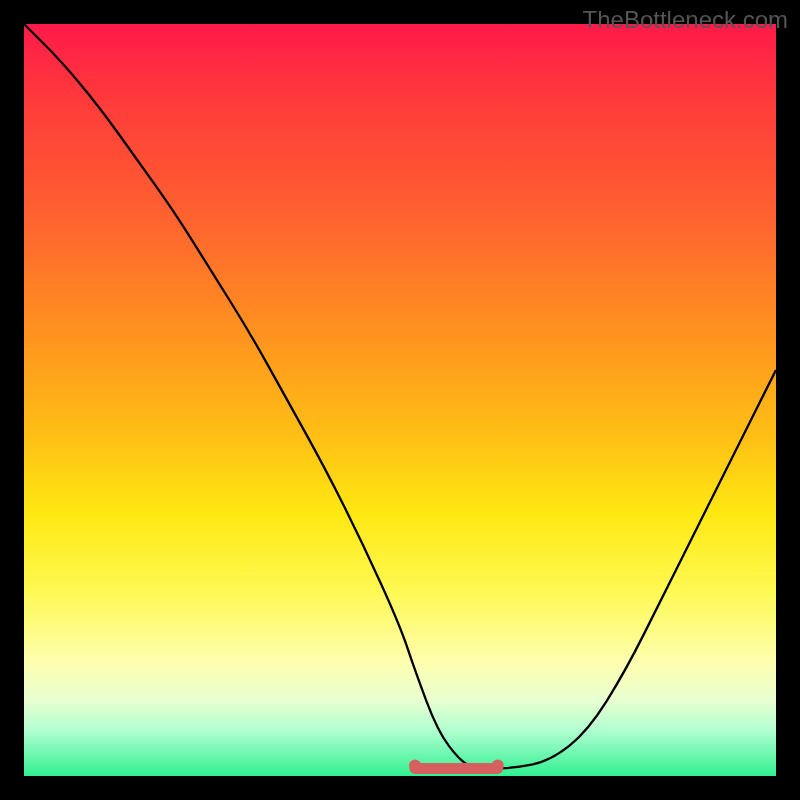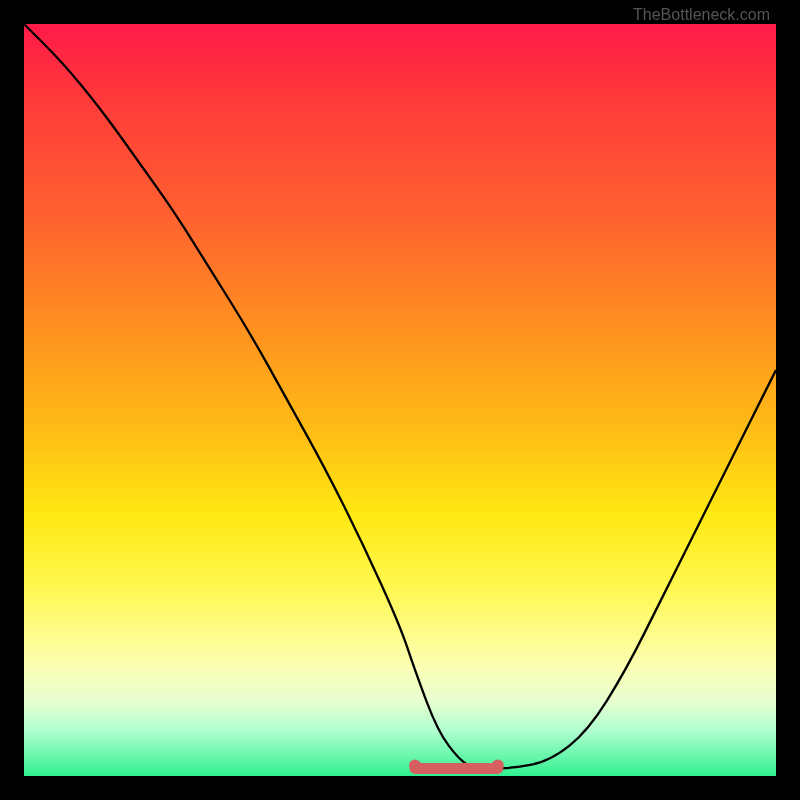--- a/index.html
+++ b/index.html
@@ -7,23 +7,23 @@
     padding: 0;
     width: 800px;
     height: 800px;
     background: #000;
     position: relative;
     font-family: Arial, sans-serif;
   }
   .watermark {
     position: absolute;
     top: 6px;
-    right: 30px;
+    right: 12px;
     color: #555;
-    font-size: 16px;
+    font-size: 24px;
     font-weight: 500;
     z-index: 10;
   }
   .plot-area {
     position: absolute;
     left: 24px;
     top: 24px;
     width: 752px;
     height: 752px;
     background: linear-gradient(to bottom,

